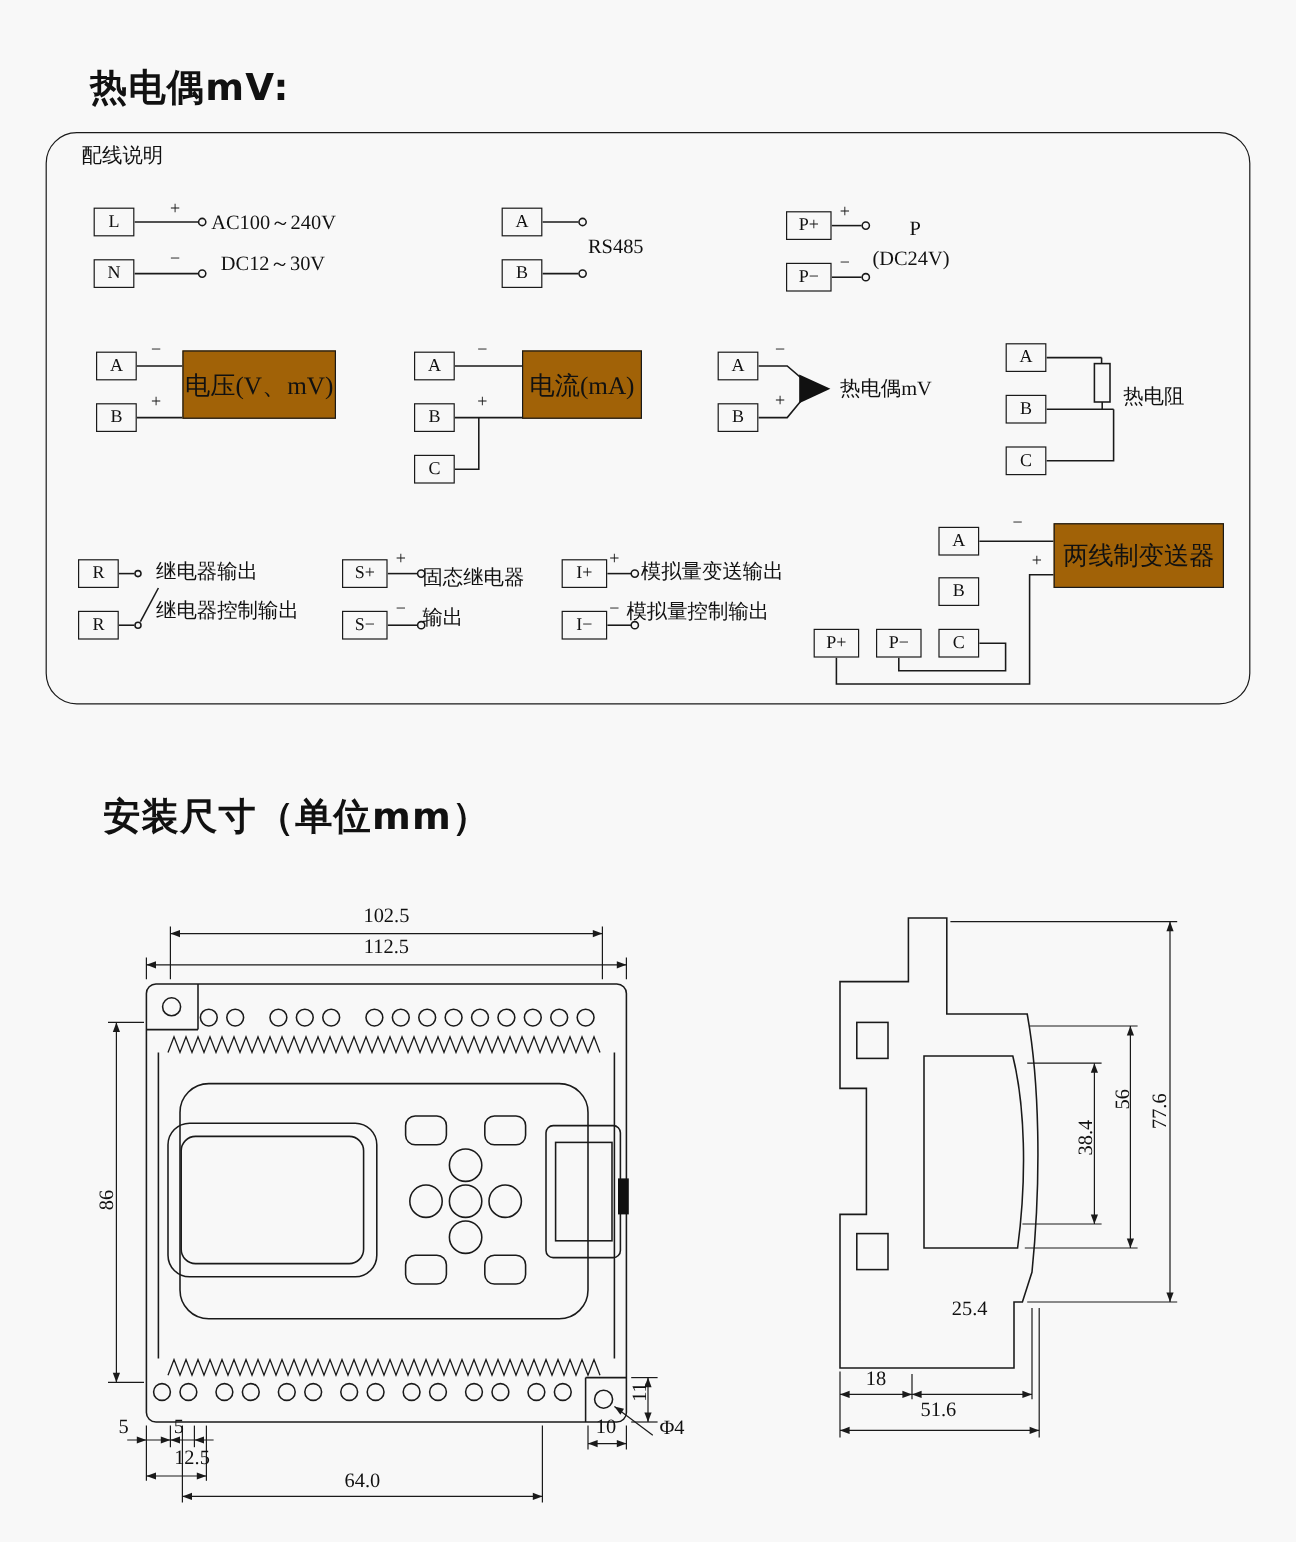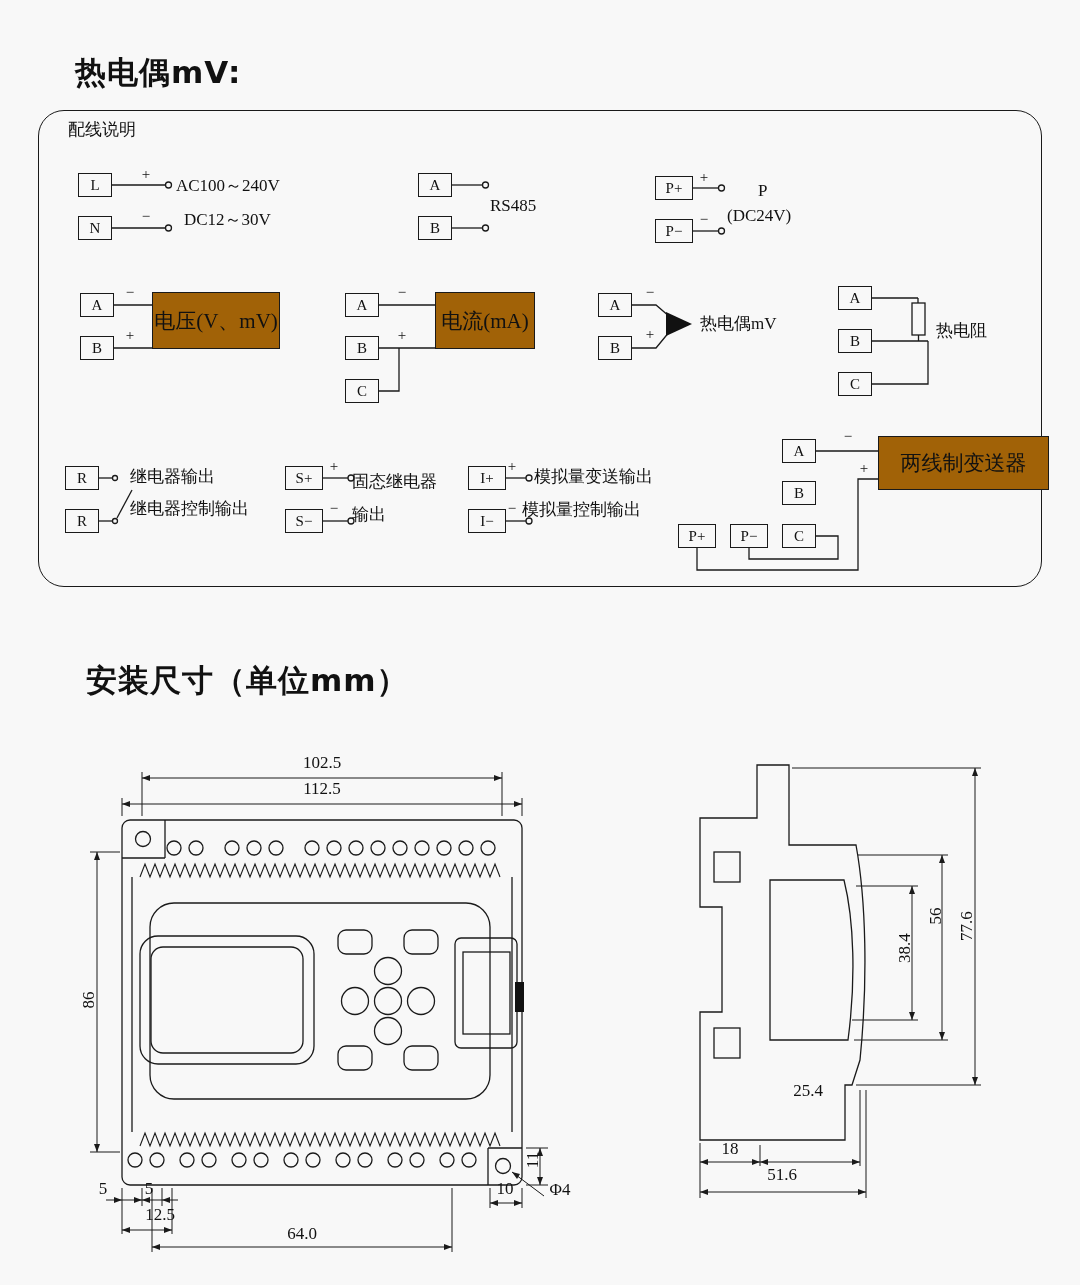--- a/index.html
+++ b/index.html
@@ -325,21 +325,21 @@
 <div class="lbl" style="left:534px;top:467px">模拟量变送输出</div>
 <div class="lbl" style="left:522px;top:500px">模拟量控制输出</div>
 
 <div class="term" style="left:782px;top:439px">A</div>
 <div class="term" style="left:782px;top:481px">B</div>
 <div class="term" style="left:782px;top:524px">C</div>
 <div class="term w38" style="left:678px;top:524px">P+</div>
 <div class="term w38" style="left:730px;top:524px">P−</div>
 <div class="sign" style="left:840px;top:429px">−</div>
 <div class="sign" style="left:856px;top:461px">+</div>
-<div class="cbox" style="left:878px;top:436px;width:171px;height:54px">两线制变送器</div>
+<div class="cbox" style="left:878px;top:436px;width:142px;height:54px">两线制变送器</div>
 
 <div class="title" style="left:86px;top:660px">安装尺寸（单位mm）</div>
 
 <div class="dim" style="left:288px;top:753px;width:68px">102.5</div>
 <div class="dim" style="left:288px;top:779px;width:68px">112.5</div>
 <div class="dim rot" style="left:72px;top:990px;width:34px">86</div>
 <div class="dim" style="left:92px;top:1179px;width:22px">5</div>
 <div class="dim" style="left:138px;top:1179px;width:22px">5</div>
 <div class="dim" style="left:136px;top:1205px;width:48px">12.5</div>
 <div class="dim" style="left:268px;top:1224px;width:68px">64.0</div>

